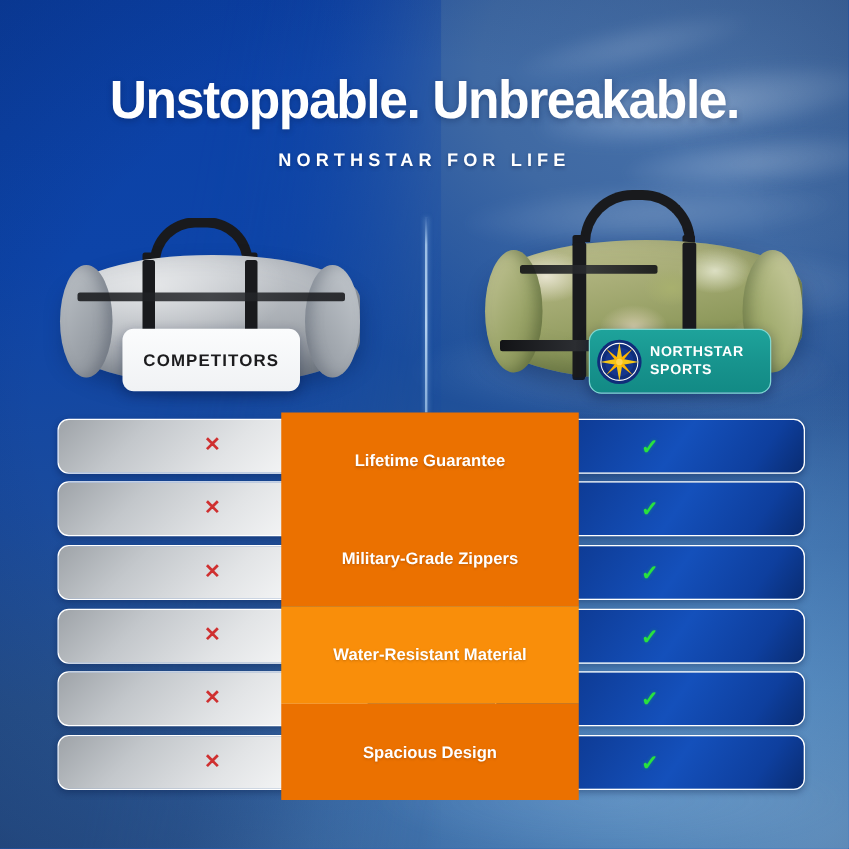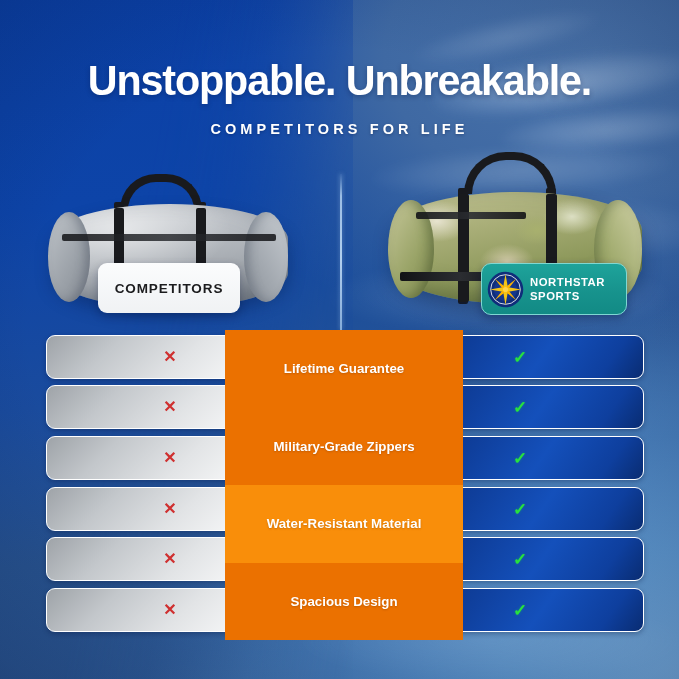--- a/index.html
+++ b/index.html
@@ -134,21 +134,21 @@
     position:absolute; left:70px; top:263px; width:142px; height:50px; z-index:7;
     background:linear-gradient(180deg,#fbfcfd 0%, #f0f2f4 100%);
     border-radius:9px;
     display:flex; align-items:center; justify-content:center;
     box-shadow:0 3px 9px rgba(0,15,55,0.30);
     margin-left:28px;
   }
   #competitors-badge span { color:#1c1c1e; font-size:13.5px; font-weight:bold; letter-spacing:0.9px; }
 
   #northstar-badge {
-    position:absolute; left:481px; top:263px; width:146px; height:52px; z-index:7;
+    position:absolute; left:471px; top:263px; width:146px; height:52px; z-index:7;
     background:linear-gradient(180deg,#1ea39b 0%, #17938d 55%, #128a85 100%);
     border:1.6px solid #7fd7d2;
     border-radius:10px;
     display:flex; align-items:center;
     box-shadow:0 3px 9px rgba(0,15,55,0.32);
   }
   #northstar-logo { width:37px; height:37px; margin-left:5px; flex:0 0 auto; }
   #northstar-badge .nstext {
     color:#ffffff; font-size:11.3px; font-weight:bold; line-height:1.28;
     letter-spacing:0.55px; margin-left:6px;
@@ -200,21 +200,21 @@
   <div class="cloud c2"></div>
   <div class="cloud c3"></div>
   <div class="cloud c4"></div>
   <div class="cloud c5"></div>
   <div class="cloud c7"></div>
   <div class="vignette"></div>
 </div>
 
 <div id="header">
   <div id="headline">Unstoppable. Unbreakable.</div>
-  <div id="subhead">COMPETITORS FOR LIFE</div>
+  <div id="subhead">NORTHSTAR FOR LIFE</div>
 </div>
 
 <div id="divider"></div>
 
 <div class="bag-wrap" id="bag-left">
   <div class="handle" style="left:76px; top:6px; width:82px; height:36px;"></div>
   <div class="strap" style="left:70px; top:34px; width:10px; height:108px;"></div>
   <div class="strap" style="left:152px; top:34px; width:10px; height:108px;"></div>
   <div class="bag-body"></div>
   <div class="cap-l"></div>

